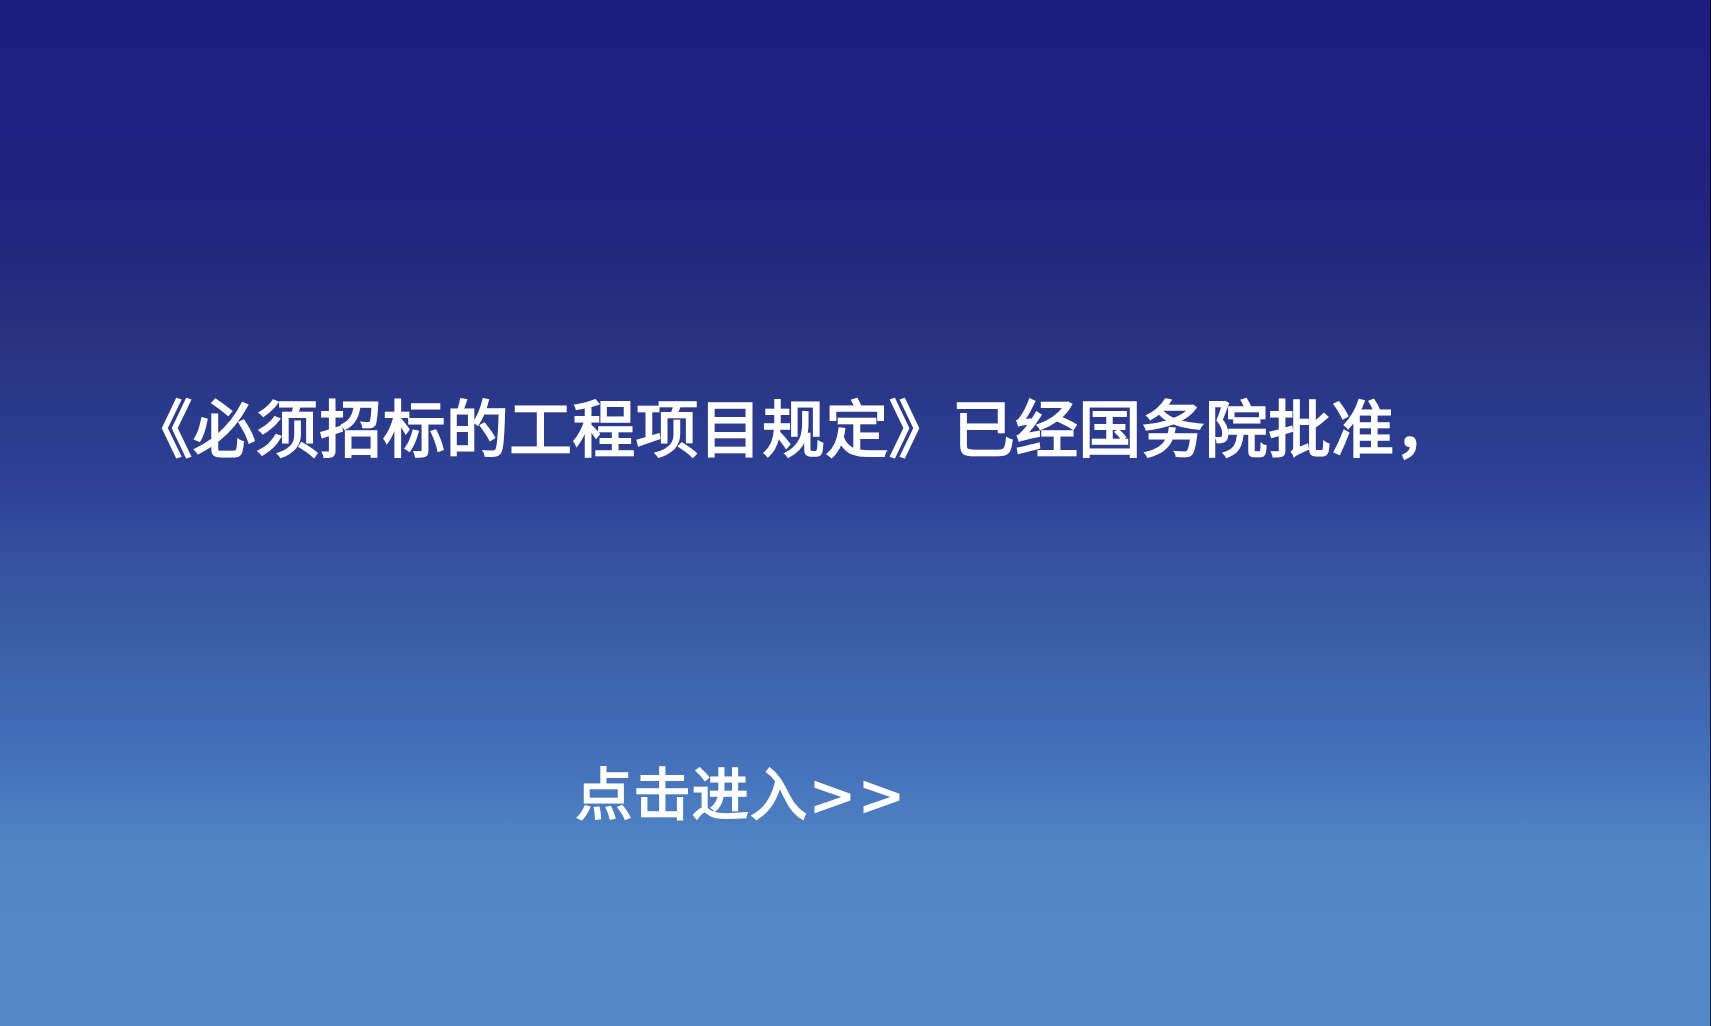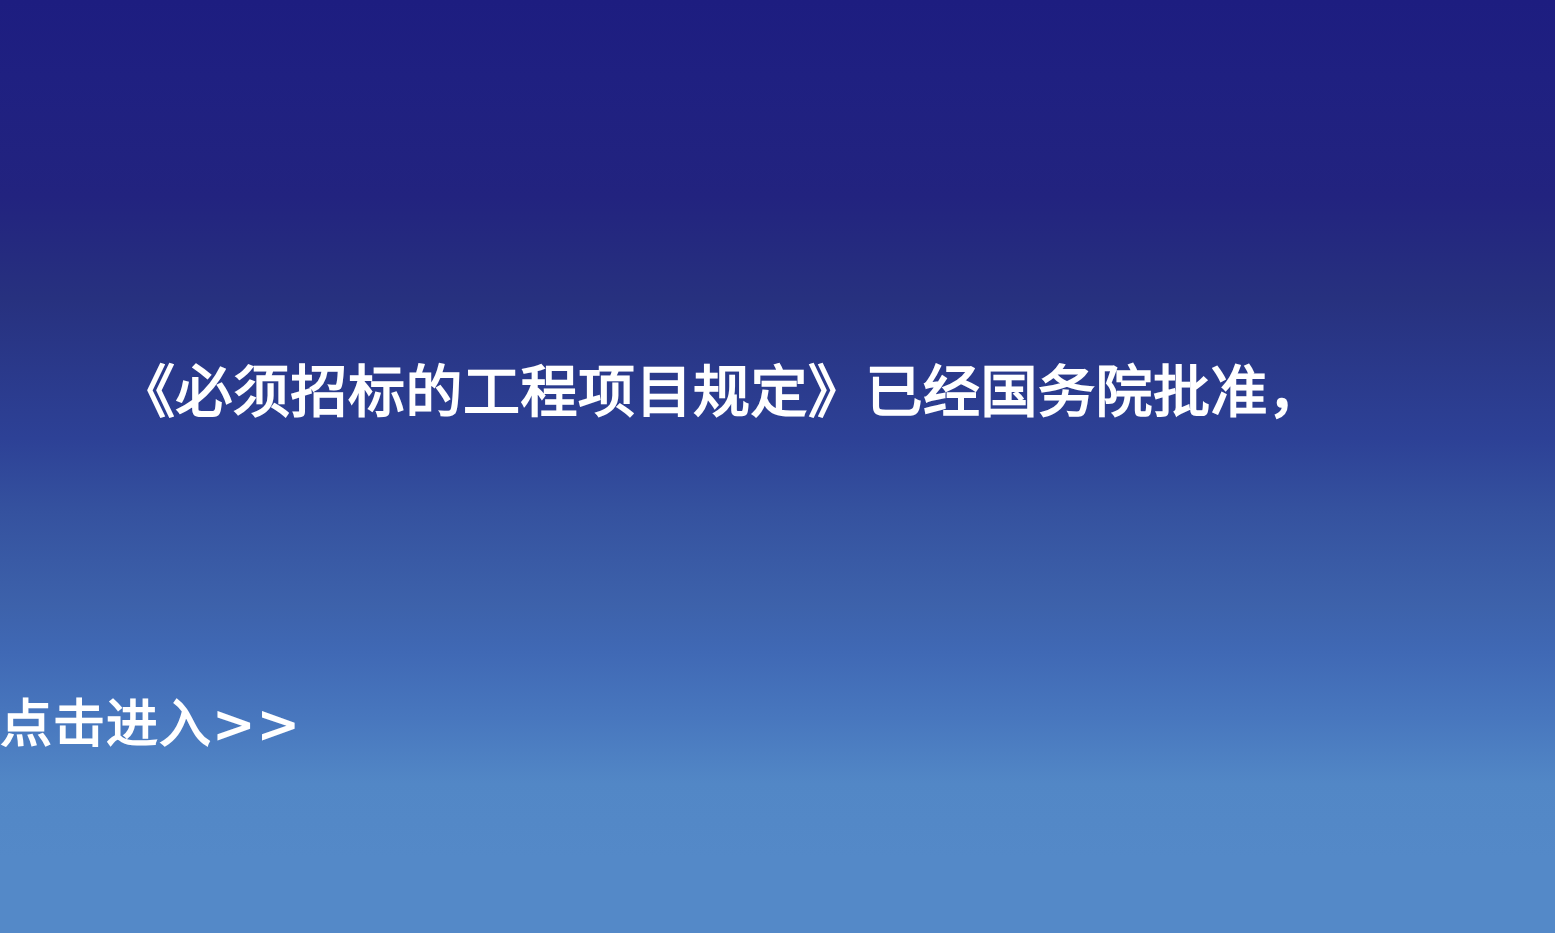--- a/index.html
+++ b/index.html
@@ -59,21 +59,21 @@
   
   .headline-line.line-1 { padding-left: 118px; }
   .headline-line.line-2 { padding-left: 100px; }
 
   
   .cta-row {
     position: absolute;
     left: 0;
     top: 688px;
     width: 1555px;
-    text-align: left;
+    text-align: center;
     padding-right: 208px;
     box-sizing: border-box;
   }
 
   .cta-link {
     display: inline-block;
     color: #ffffff;
     font-size: 52px;
     font-weight: 600;
     letter-spacing: 1px;

